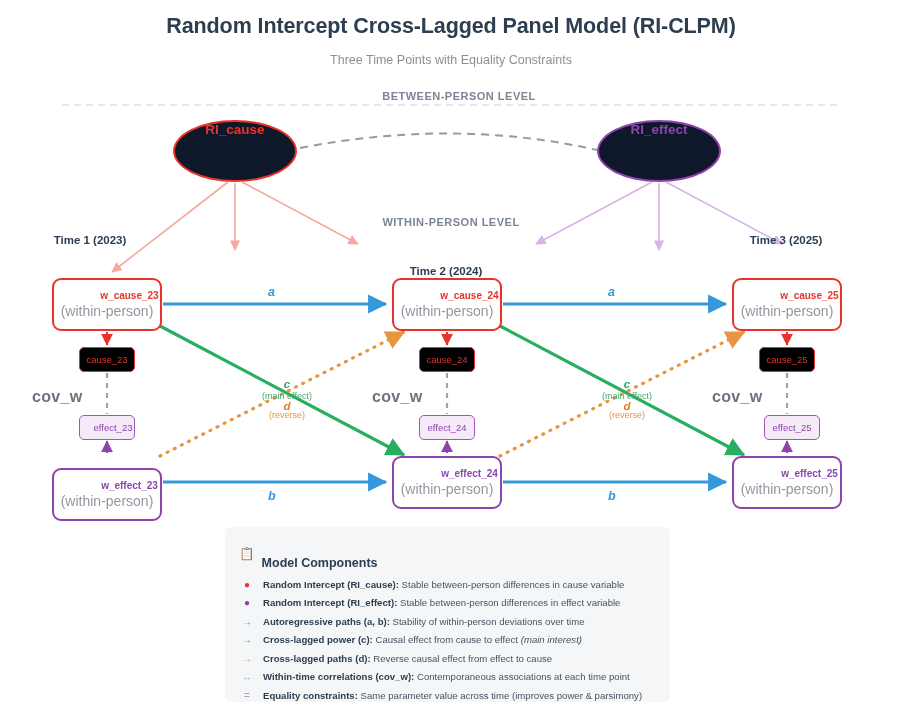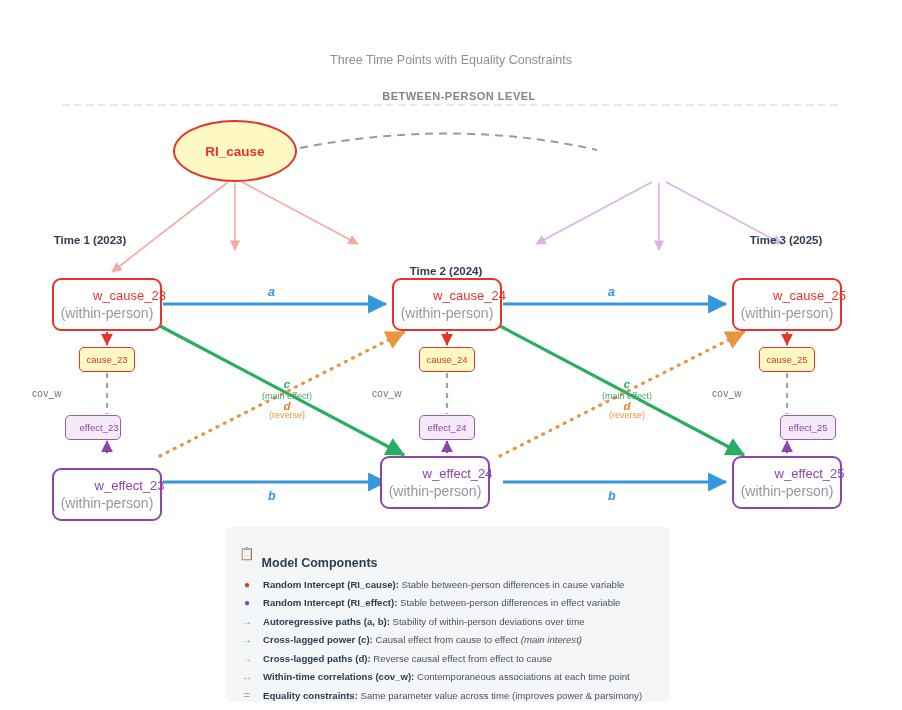--- a/index.html
+++ b/index.html
@@ -47,22 +47,22 @@
     position: absolute; left: 0; top: 0;
     width: 902px; height: 710px;
     pointer-events: none;
   }
 
   
   .ri-node {
     position: absolute;
     width: 124px; height: 62px;
     border-radius: 50%;
-    background: #fef9c3;
-    display: flex; align-items: center; justify-content: center;
+    background: #0f172a;
+    display: flex; justify-content: center;
     font-size: 13.5px; font-weight: bold;
   }
   #ri-cause { left: 173px; top: 120px; border: 2.6px solid #e8332a; color: #e8332a; }
   #ri-effect { left: 597px; top: 120px; border: 2.6px solid #8e44ad; color: #8e44ad; }
 
   
   .time-label {
     position: absolute;
     font-size: 11.5px; font-weight: bold; color: #2c3e50;
     text-align: center; width: 160px;
@@ -74,56 +74,56 @@
   
   .w-node {
     position: absolute;
     width: 110px; height: 53px;
     border-radius: 9px;
     background: #ffffff;
     display: flex; flex-direction: column;
     align-items: center; justify-content: center;
     gap: 2px;
   }
-  .w-node .wn-title { font-size: 13px; font-weight: normal; margin-left: 45px; }
+  .w-node .wn-title { font-size: 10px; font-weight: bold; margin-left: 45px; }
   .w-node .wn-sub { font-size: 14px; color: #9298a1; font-weight: normal; }
   .w-cause { border: 2.1px solid #e8332a; }
   .w-cause .wn-title { color: #e8332a; }
   .w-effect { border: 2.1px solid #8e44ad; }
   .w-effect .wn-title { color: #8e44ad; }
 
   #wc23 { left: 52px;  top: 278px; }
   #wc24 { left: 392px; top: 278px; }
   #wc25 { left: 732px; top: 278px; }
   #we23 { left: 52px;  top: 468px; }
-  #we24 { left: 380px; top: 456px; }
+  #we24 { left: 392px; top: 456px; }
   #we25 { left: 732px; top: 456px; }
 
   
   .obs-node {
     position: absolute;
     width: 56px; height: 25px;
     border-radius: 5px;
     display: flex; align-items: center; justify-content: center;
     font-size: 9.5px;
   }
-  .obs-cause { border: 1.4px solid #e8332a; background: #fef9c3; color: #d8372d; }
+  .obs-cause { border: 1.4px solid #e8332a; background: #000000; color: #d8372d; }
   .obs-effect { border: 1.4px solid #9b59b6; background: #f5eaf8; color: #8e44ad; }
 
   #oc23 { left: 79px;  top: 347px; }
   #oc24 { left: 419px; top: 347px; }
   #oc25 { left: 759px; top: 347px; }
-  #oe23 { left: 65px;  top: 415px; padding-left: 12px; }
+  #oe23 { left: 79px;  top: 415px; padding-left: 12px; }
   #oe24 { left: 419px; top: 415px; }
-  #oe25 { left: 780px; top: 415px; justify-content: center; }
+  #oe25 { left: 764px; top: 415px; justify-content: center; }
 
   
   .covw-label {
     position: absolute;
-    font-size: 10px; font-weight: normal; color: #6b7280;
+    font-size: 16px; font-weight: bold; color: #6b7280;
     letter-spacing: 0.3px;
   }
   #covw1 { left: 32px;  top: 388px; }
   #covw2 { left: 372px; top: 388px; }
   #covw3 { left: 712px; top: 388px; }
 
   
   .ar-label {
     position: absolute;
     font-size: 12.5px; font-weight: bold; font-style: italic;
@@ -232,25 +232,30 @@
 
     <line x1="107" y1="453" x2="107" y2="441" stroke="#8e44ad" stroke-width="2" marker-end="url(#ah-purple)"></line>
     <line x1="447" y1="453" x2="447" y2="441" stroke="#8e44ad" stroke-width="2" marker-end="url(#ah-purple)"></line>
     <line x1="787" y1="453" x2="787" y2="441" stroke="#8e44ad" stroke-width="2" marker-end="url(#ah-purple)"></line>
 
     <line x1="107" y1="373" x2="107" y2="414" stroke="#9aa3af" stroke-width="2.2" stroke-dasharray="5,5"></line>
     <line x1="447" y1="373" x2="447" y2="414" stroke="#9aa3af" stroke-width="2.2" stroke-dasharray="5,5"></line>
     <line x1="787" y1="373" x2="787" y2="414" stroke="#9aa3af" stroke-width="2.2" stroke-dasharray="5,5"></line>
   </svg>
 
+  <div id="title">Random Intercept Cross-Lagged Panel Model (RI-CLPM)</div>
   <div id="subtitle">Three Time Points with Equality Constraints</div>
   <div id="between-label">BETWEEN-PERSON LEVEL</div>
+  <div id="within-label">WITHIN-PERSON LEVEL</div>
 
   <div class="ri-node" id="ri-cause">
     <span>RI_cause</span>
+  </div>
+  <div class="ri-node" id="ri-effect">
+    <span>RI_effect</span>
   </div>
 
   <div class="time-label" id="time1">Time 1 (2023)</div>
   <div class="time-label" id="time2">Time 2 (2024)</div>
   <div class="time-label" id="time3">Time 3 (2025)</div>
 
   <div class="w-node w-cause" id="wc23">
     <span class="wn-title">w_cause_23</span>
     <span class="wn-sub">(within-person)</span>
   </div>

